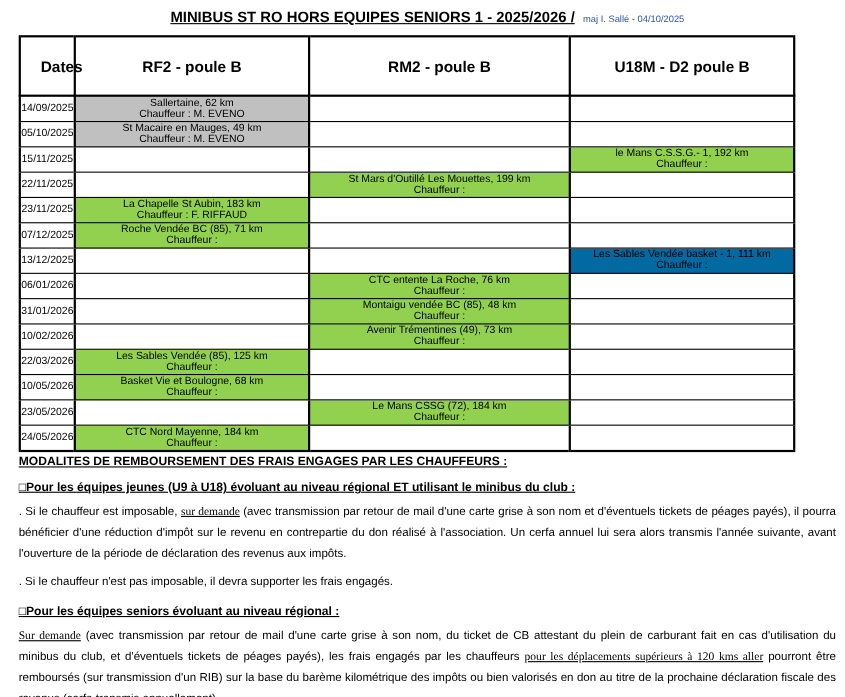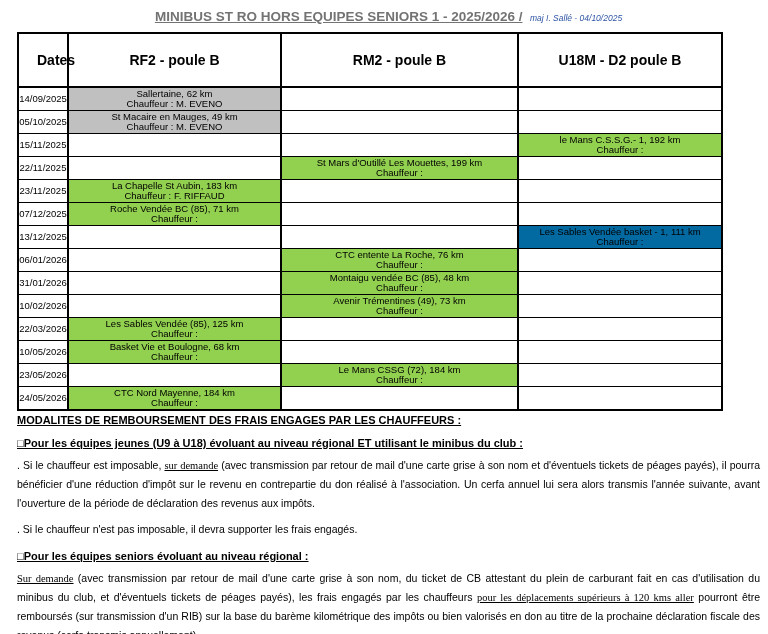--- a/index.html
+++ b/index.html
@@ -23,22 +23,22 @@
   .sec-heading.first{margin-top:3px;}
   .para{font-size:10.5px;line-height:19px;text-align:justify;margin:7px 0 0 0;}
   .para .u{text-decoration:underline;font-family:Liberation Serif, serif;}
 </style>
 </head>
 <body>
 
 <div class="page">
 
   <div class="doc-title">
-    <span class="title-main" style="color: #737373;">MINIBUS ST RO HORS EQUIPES SENIORS 1 - 2025/2026 /</span>
-    <span class="title-suffix" style="color: rgb(47, 85, 164); font-style: italic;">maj I. Sallé - 04/10/2025</span>
+    <span class="title-main" style="color: #000000;">MINIBUS ST RO HORS EQUIPES SENIORS 1 - 2025/2026 /</span>
+    <span class="title-suffix" style="color: rgb(47, 85, 164);">maj I. Sallé - 04/10/2025</span>
   </div>
 
   <table class="schedule">
     <colgroup>
       <col style="width:50px">
         <col style="width:213px">
         <col style="width:237px">
         <col style="width:204px">
     </colgroup>
     <thead>

